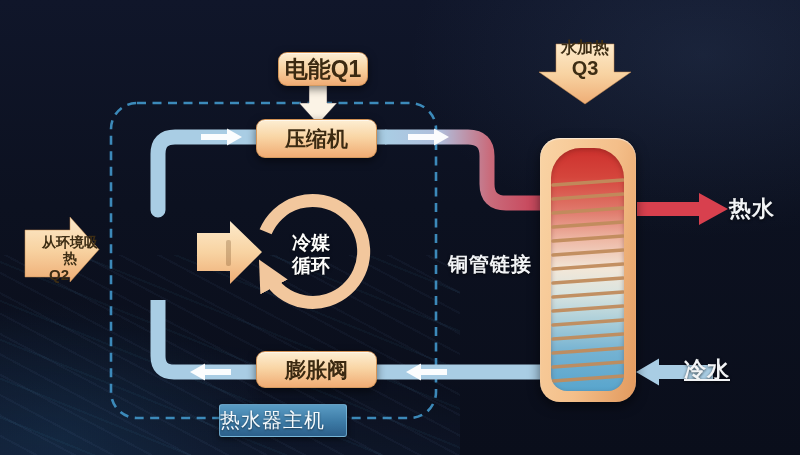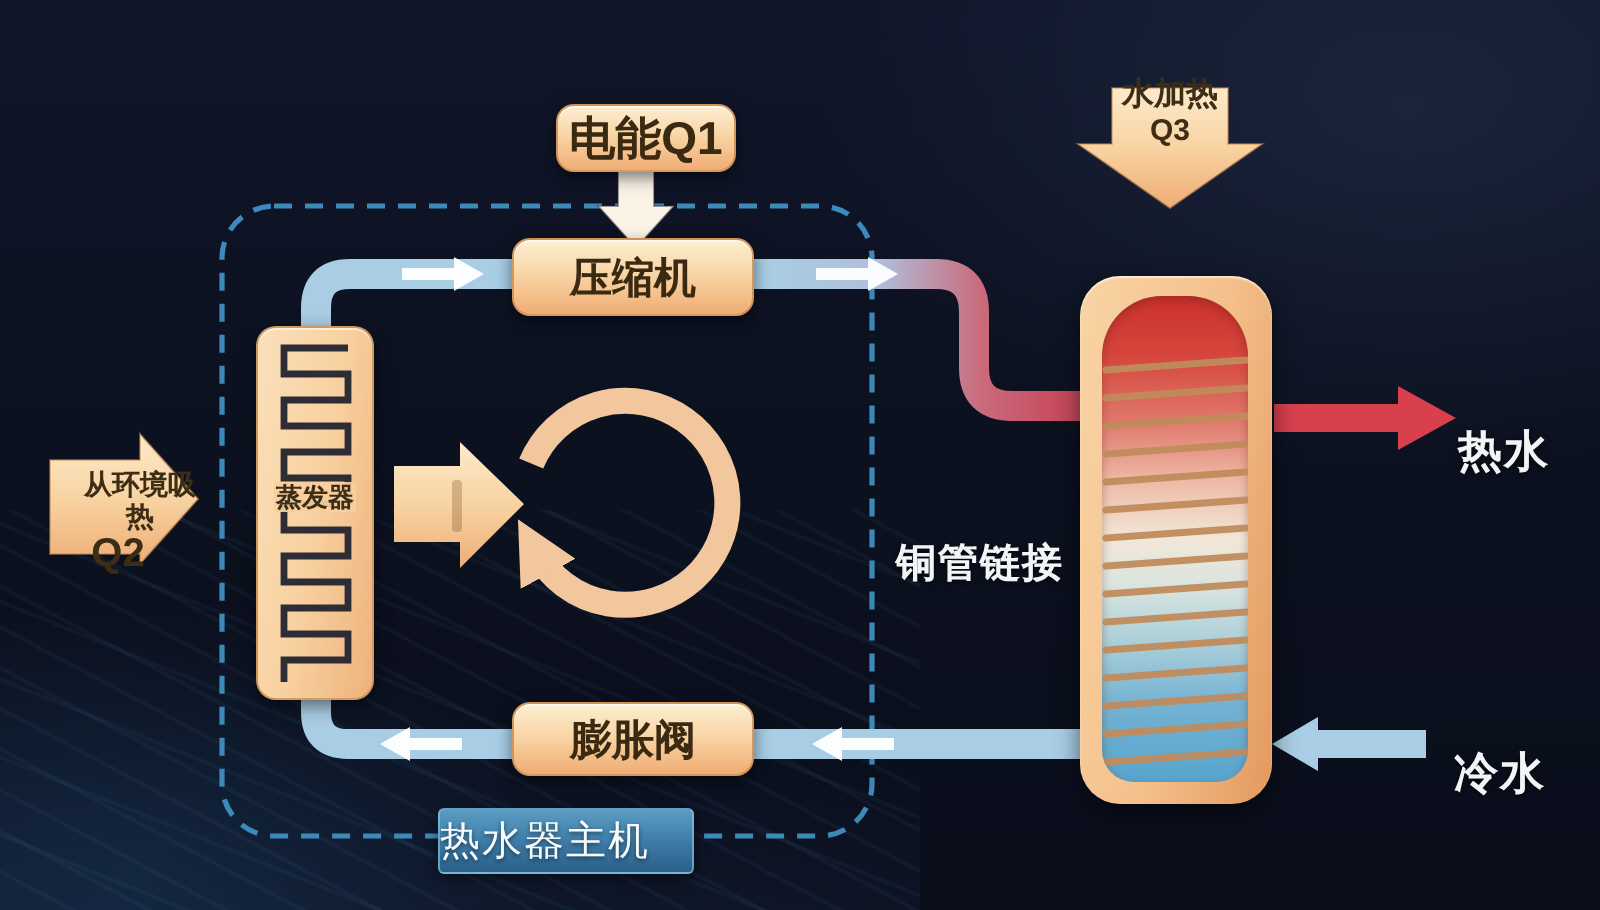--- a/index.html
+++ b/index.html
@@ -34,21 +34,21 @@
   .bluelabel{
     position:absolute;border-radius:3px;
     background:linear-gradient(180deg,#5a9cc4 0%,#3c7aa5 55%,#2c5f8a 100%);
     border:1px solid rgba(140,200,230,.6);
     box-shadow:0 2px 6px rgba(0,0,0,.5);
     color:#f4fafd;text-align:center;font-size:20px;letter-spacing:1px;
     display:flex;align-items:center;justify-content:flex-start;
     text-shadow:0 1px 2px rgba(0,0,0,.5);
   }
   .whitetext{position:absolute;color:#f2f4f6;font-size:22px;font-weight:600;
-    text-shadow:0 1px 3px rgba(0,0,0,.7);letter-spacing:1px;margin-top:17px;}
+    text-shadow:0 1px 3px rgba(0,0,0,.7);letter-spacing:1px;}
   .darktext{color:#3d2d14;font-weight:600;text-align:center;line-height:1.15;}
   
   .evap{
     position:absolute;left:128px;top:163px;width:57px;height:185px;border-radius:10px;
     background:linear-gradient(100deg,#fbe0bb 0%,#f8d1a0 50%,#eeb27c 100%);
     border:1px solid rgba(200,140,80,.8);
     box-shadow:0 3px 9px rgba(0,0,0,.5), inset 0 1px 0 rgba(255,255,255,.55);
   }
   .evap-label{
     position:absolute;left:0;top:76px;width:100%;text-align:center;
@@ -70,24 +70,24 @@
     box-shadow:inset 0 2px 5px rgba(90,30,20,.35);
     overflow:hidden;
   }
   .refr-text{
     position:absolute;left:283px;top:231px;width:56px;text-align:center;
     color:#fdfdfb;font-size:19px;line-height:23px;font-weight:600;
     text-shadow:0 1px 3px rgba(0,0,0,.65);
   }
   .envtext{position:absolute;left:20px;top:234px;width:78px;}
   .envtext .l1{font-size:14px;margin-left:22px;}
-  .envtext .l2{font-size:20px;}
+  .envtext .l2{font-size:15px;}
   .whtext{position:absolute;left:547px;top:39px;width:76px;}
   .whtext .l1{font-size:16px;}
-  .whtext .l2{font-size:15px;}
+  .whtext .l2{font-size:20px;}
 </style>
 </head>
 <body>
 
 <div class="stage">
   <div class="streaks"></div>
 
   <svg class="abs" style="left:0;top:0" width="800" height="455" viewBox="0 0 800 455">
     <defs>
       <linearGradient id="peachV" x1="0" y1="0" x2="0" y2="1">
@@ -128,28 +128,20 @@
 
     <path d="M25 230 L70 230 L70 217 L99 249.5 L70 282 L70 277 L25 277 Z" fill="url(#peachV)" stroke="rgba(200,140,80,.5)" stroke-width="1"></path>
 
     <path d="M556 44 L614 44 L614 72 L631 72 L585 104 L539 72 L556 72 Z" fill="url(#peachV)" stroke="rgba(200,140,80,.5)" stroke-width="1"></path>
 
     <path d="M637 202 L699 202 L699 193 L728 209 L699 225 L699 216 L637 216 Z" fill="#d8404e"></path>
 
     <path d="M636 372 L659 358.5 L659 365 L713 365 L713 379 L659 379 L659 385.5 Z" fill="#a9cde4"></path>
   </svg>
 
-  <div class="evap">
-    <svg width="57" height="185" viewBox="0 0 57 185">
-      <path d="M45 10 H13 V23 H45 V36 H13 V49 H45 V62 H13 V75 H45 V88 H13 V101 H45 V114 H13 V127 H45 V140 H13 V153 H45 V166 H13 V177" fill="none" stroke="#2e2d35" stroke-width="3.4" stroke-linejoin="miter"></path>
-    </svg>
-    <div class="evap-label">
-      <span>蒸发器</span>
-    </div>
-  </div>
 
   <div class="tank">
     <div class="tank-inner">
       <svg width="73" height="243" viewBox="0 0 73 243" style="position:absolute;left:0;top:0">
         <path d="M2 37 L72 32 M2 51 L72 46 M2 65 L72 60 M2 79 L72 74 M2 93 L72 88 M2 107 L72 102 M2 121 L72 116 M2 135 L72 130 M2 149 L72 144 M2 163 L72 158 M2 177 L72 172 M2 191 L72 186 M2 205 L72 200 M2 219 L72 214 M2 233 L72 228" stroke="#c08c5c" stroke-width="3.6" stroke-linecap="round" opacity="0.95"></path>
       </svg>
     </div>
   </div>
 
   <div class="pbox" style="left:278px;top:52px;width:88px;height:32px;font-size:23px;">
@@ -164,27 +156,31 @@
 
   <div class="envtext darktext">
     <div class="l1">从环境吸热</div>
     <div class="l2">Q2</div>
   </div>
   <div class="whtext darktext">
     <div class="l1">水加热</div>
     <div class="l2">Q3</div>
   </div>
 
+  <div class="refr-text">
+    <div>冷媒</div>
+    <div>循环</div>
+  </div>
 
   <div class="whitetext" style="left:448px;top:251px;font-size:20px;">
     <span>铜管链接</span>
   </div>
   <div class="whitetext" style="left:729px;top:194px;">
     <span>热水</span>
   </div>
-  <div class="whitetext" style="left:727px;top:355px;">
+  <div class="whitetext" style="left:684px;top:355px;text-decoration:underline;">
     <span>冷水</span>
   </div>
 
   <div class="bluelabel" style="left:219px;top:404px;width:126px;height:31px;">
     <span>热水器主机</span>
   </div>
 </div>
 
 </body></html>

